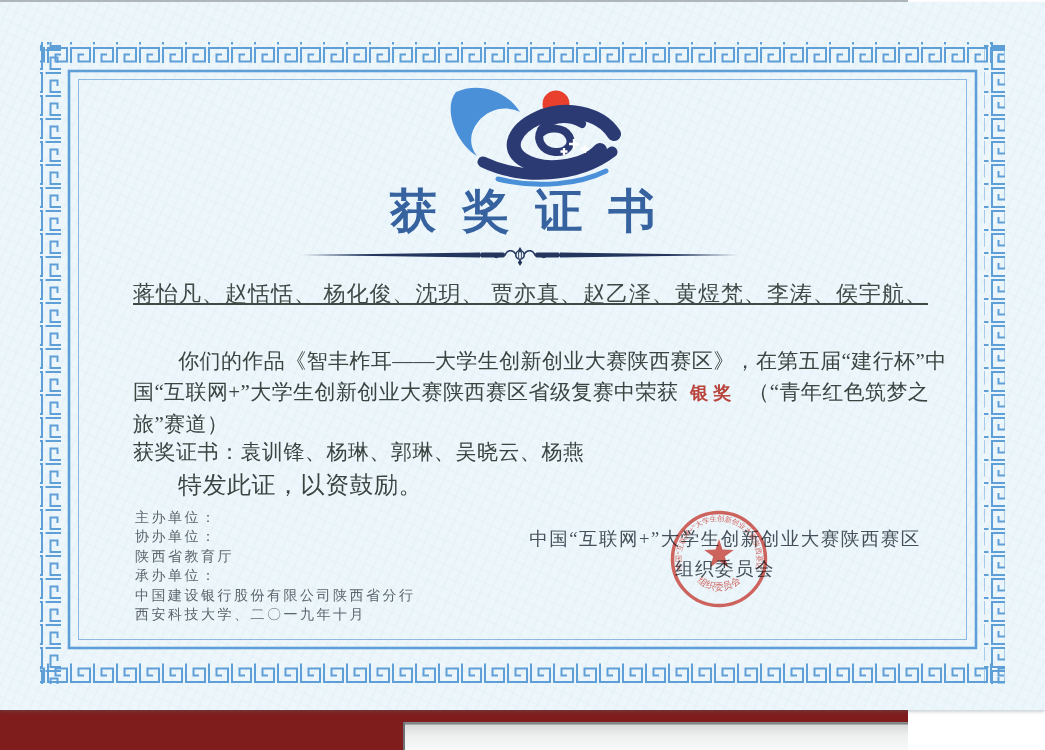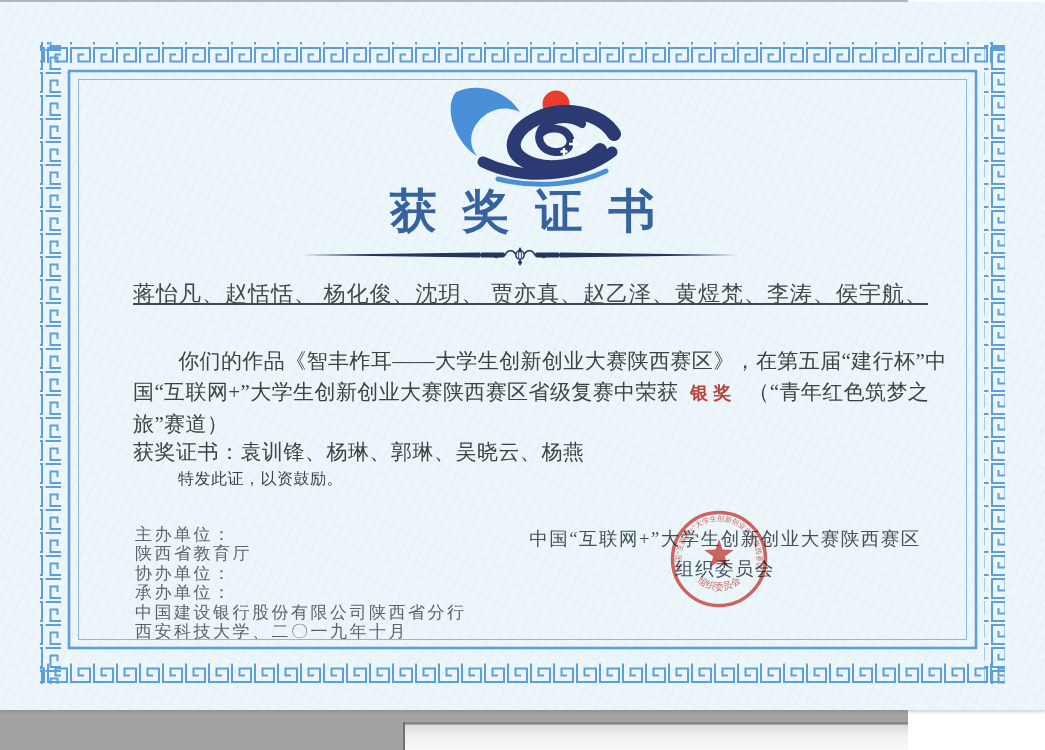--- a/index.html
+++ b/index.html
@@ -1,21 +1,21 @@
 <!DOCTYPE html>
 <html><head>
 <meta charset="utf-8">
 <style>
   html,body{margin:0;padding:0;}
   body{
     width:1045px;height:750px;overflow:hidden;
     font-family:"Liberation Serif","DejaVu Serif",serif;
     background:#ffffff;
   }
-  .scan{position:relative;width:908px;height:750px;background:#a3a3a3;}
+  .scan{position:relative;width:908px;height:750px;background:#7f1d1d;}
   .scan-top-edge{position:absolute;left:0;top:0;width:100%;height:2px;background:#aeb6b9;}
 
   .paper{
     position:absolute;left:0;top:2px;width:1045px;height:708px;
     background:
       repeating-linear-gradient(115deg, rgba(188,219,238,0.10) 0 2px, rgba(255,255,255,0) 2px 9px),
       repeating-linear-gradient(25deg, rgba(188,219,238,0.08) 0 2px, rgba(255,255,255,0) 2px 11px),
       #edf6fa;
     box-shadow:0 2px 3px rgba(90,110,120,0.30);
   }
@@ -47,25 +47,25 @@
   .award{
     color:#b8443c;font-size:18px;font-weight:700;letter-spacing:5px;
     padding:0 12px;
   }
   .advisors{
     position:absolute;left:133px;top:436px;width:820px;
     font-size:21px;letter-spacing:0.5px;color:#3c4442;
   }
   .closing{
     position:absolute;left:133px;top:467px;width:820px;
-    font-size:16px;letter-spacing:0.5px;color:#3c4442;padding-left:45px;box-sizing:border-box;
+    font-size:24px;letter-spacing:0.5px;color:#3c4442;padding-left:45px;box-sizing:border-box;
   }
   .organizers{
-    position:absolute;left:135px;top:523px;width:420px;
-    font-size:17px;line-height:19.4px;letter-spacing:2.5px;color:#5b656c;
+    position:absolute;left:135px;top:506px;width:420px;
+    font-size:14px;line-height:19.4px;letter-spacing:2.5px;color:#5b656c;
   }
   .issuer{
     position:absolute;left:500px;top:522px;width:450px;text-align:center;
     font-size:18.5px;line-height:30px;letter-spacing:1.5px;color:#45505a;
   }
   .issuer .date{letter-spacing:6px;}
 </style>
 </head>
 <body>
 
@@ -138,22 +138,22 @@
       <p>
         <span>你们的作品《智丰柞耳——大学生创新创业大赛陕西赛区》，在第五届“建行杯”中国“互联网+”大学生创新创业大赛陕西赛区省级复赛中荣获</span><span class="award">银奖</span><span>（“青年红色筑梦之旅”赛道）</span>
       </p>
     </div>
 
     <div class="advisors">获奖证书：袁训锋、杨琳、郭琳、吴晓云、杨燕</div>
     <div class="closing">特发此证，以资鼓励。</div>
 
     <div class="organizers">
       <div>主办单位：</div>
+      <div>协办单位：</div>
       <div>陕西省教育厅</div>
-      <div>协办单位：</div>
       <div>承办单位：</div>
       <div>中国建设银行股份有限公司陕西省分行</div>
       <div>西安科技大学、二〇一九年十月</div>
     </div>
 
     <div class="issuer">
       <div>中国“互联网+”大学生创新创业大赛陕西赛区</div>
       <div>组织委员会</div>
     </div>
 

